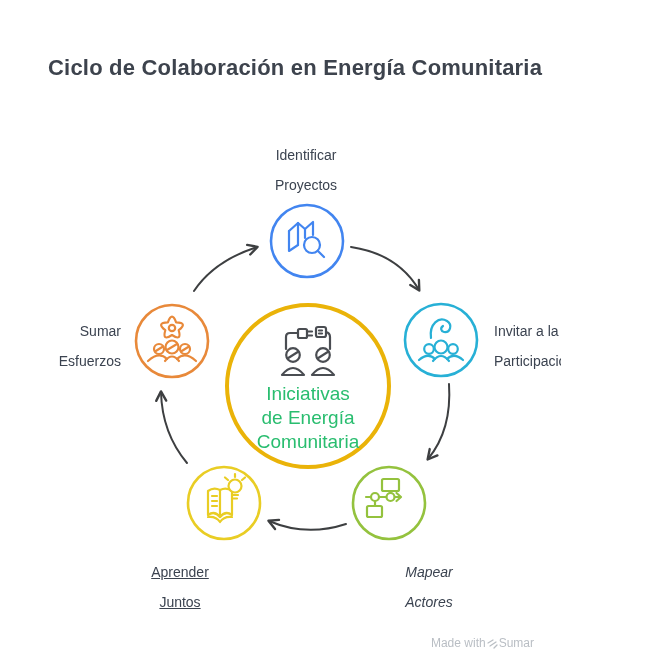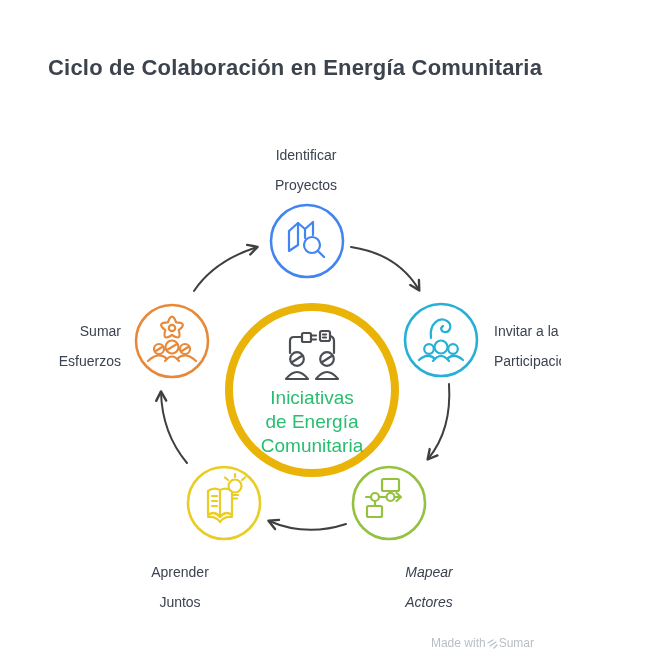--- a/index.html
+++ b/index.html
@@ -11,32 +11,32 @@
     position:absolute;left:48px;top:55px;width:560px;
     font-size:22px;font-weight:700;color:#3d434d;letter-spacing:0.2px;
   }
   .node-label{
     position:absolute;font-size:14px;line-height:30px;color:#3b4350;
     white-space:pre-line;
   }
   .lbl-top{left:206px;top:140px;width:200px;text-align:center;}
   .lbl-right{left:494px;top:316px;width:160px;text-align:left;}
   .lbl-br{left:349px;top:557px;width:160px;text-align:center;font-style:italic;}
-  .lbl-bl{left:100px;top:557px;width:160px;text-align:center;}
+  .lbl-bl{left:100px;top:557px;width:160px;text-align:center;text-decoration:underline;}
   .lbl-left{left:0px;top:316px;width:121px;text-align:right;}
   svg.node{position:absolute;overflow:visible;}
   .n-top{left:269px;top:203px;}
   .n-right{left:403px;top:302px;}
   .n-br{left:351px;top:465px;}
   .n-bl{left:186px;top:465px;}
   .n-left{left:134px;top:303px;}
   #arrow-layer{position:absolute;left:0;top:0;pointer-events:none;}
   .center-circle{
     position:absolute;left:225px;top:303px;width:158px;height:158px;
-    border:8px solid #eab308;border-radius:50%;background:#ffffff;
+    border:4px solid #eab308;border-radius:50%;background:#ffffff;
     display:flex;flex-direction:column;align-items:center;
   }
   .center-icon{margin-top:13px;}
   .center-label{
     margin-top:2px;font-size:19px;line-height:24px;color:#29bd6f;
     text-align:center;white-space:pre-line;
   }
   .watermark{
     position:absolute;right:27px;bottom:10px;
     font-size:12px;color:#b9bec4;display:flex;align-items:center;gap:0;

